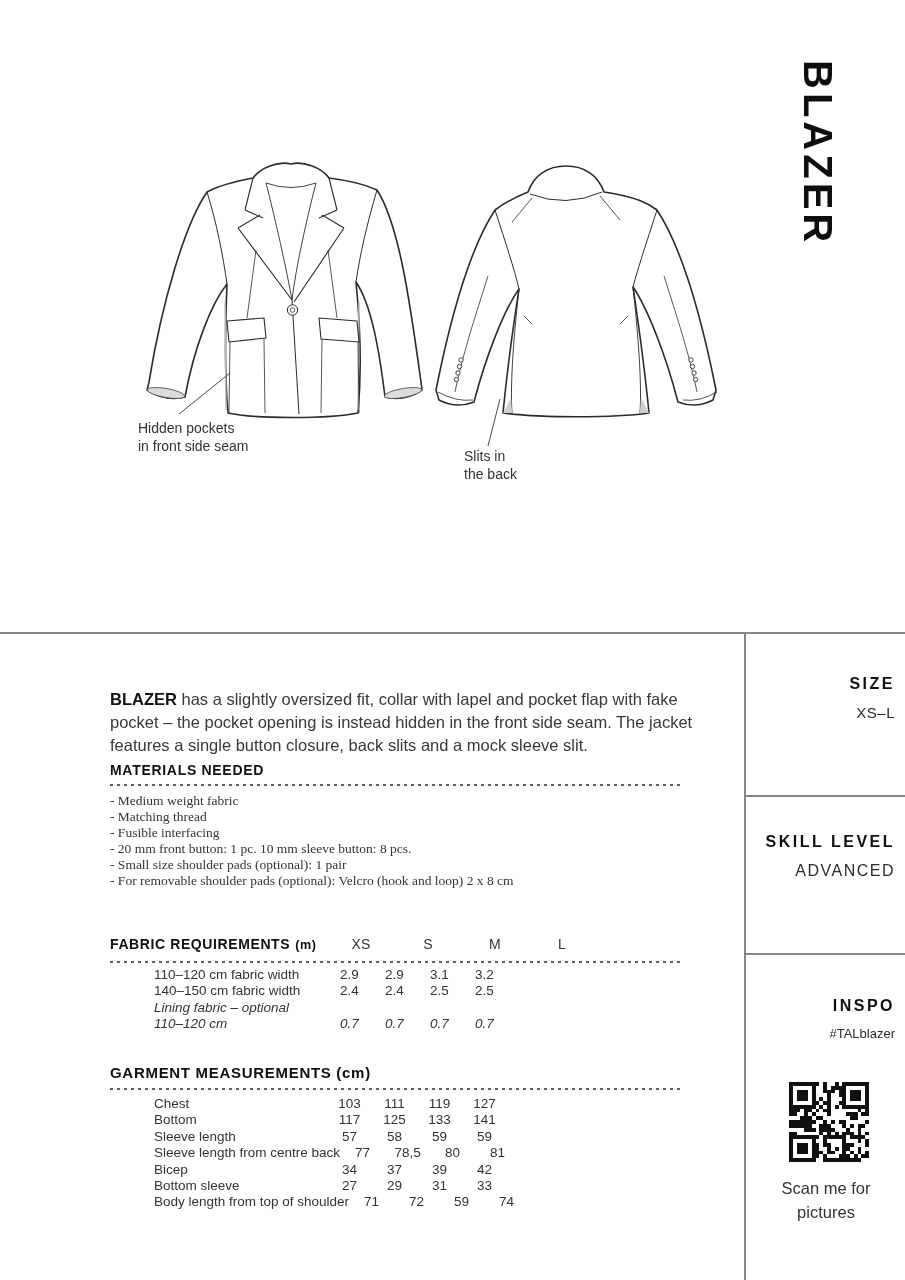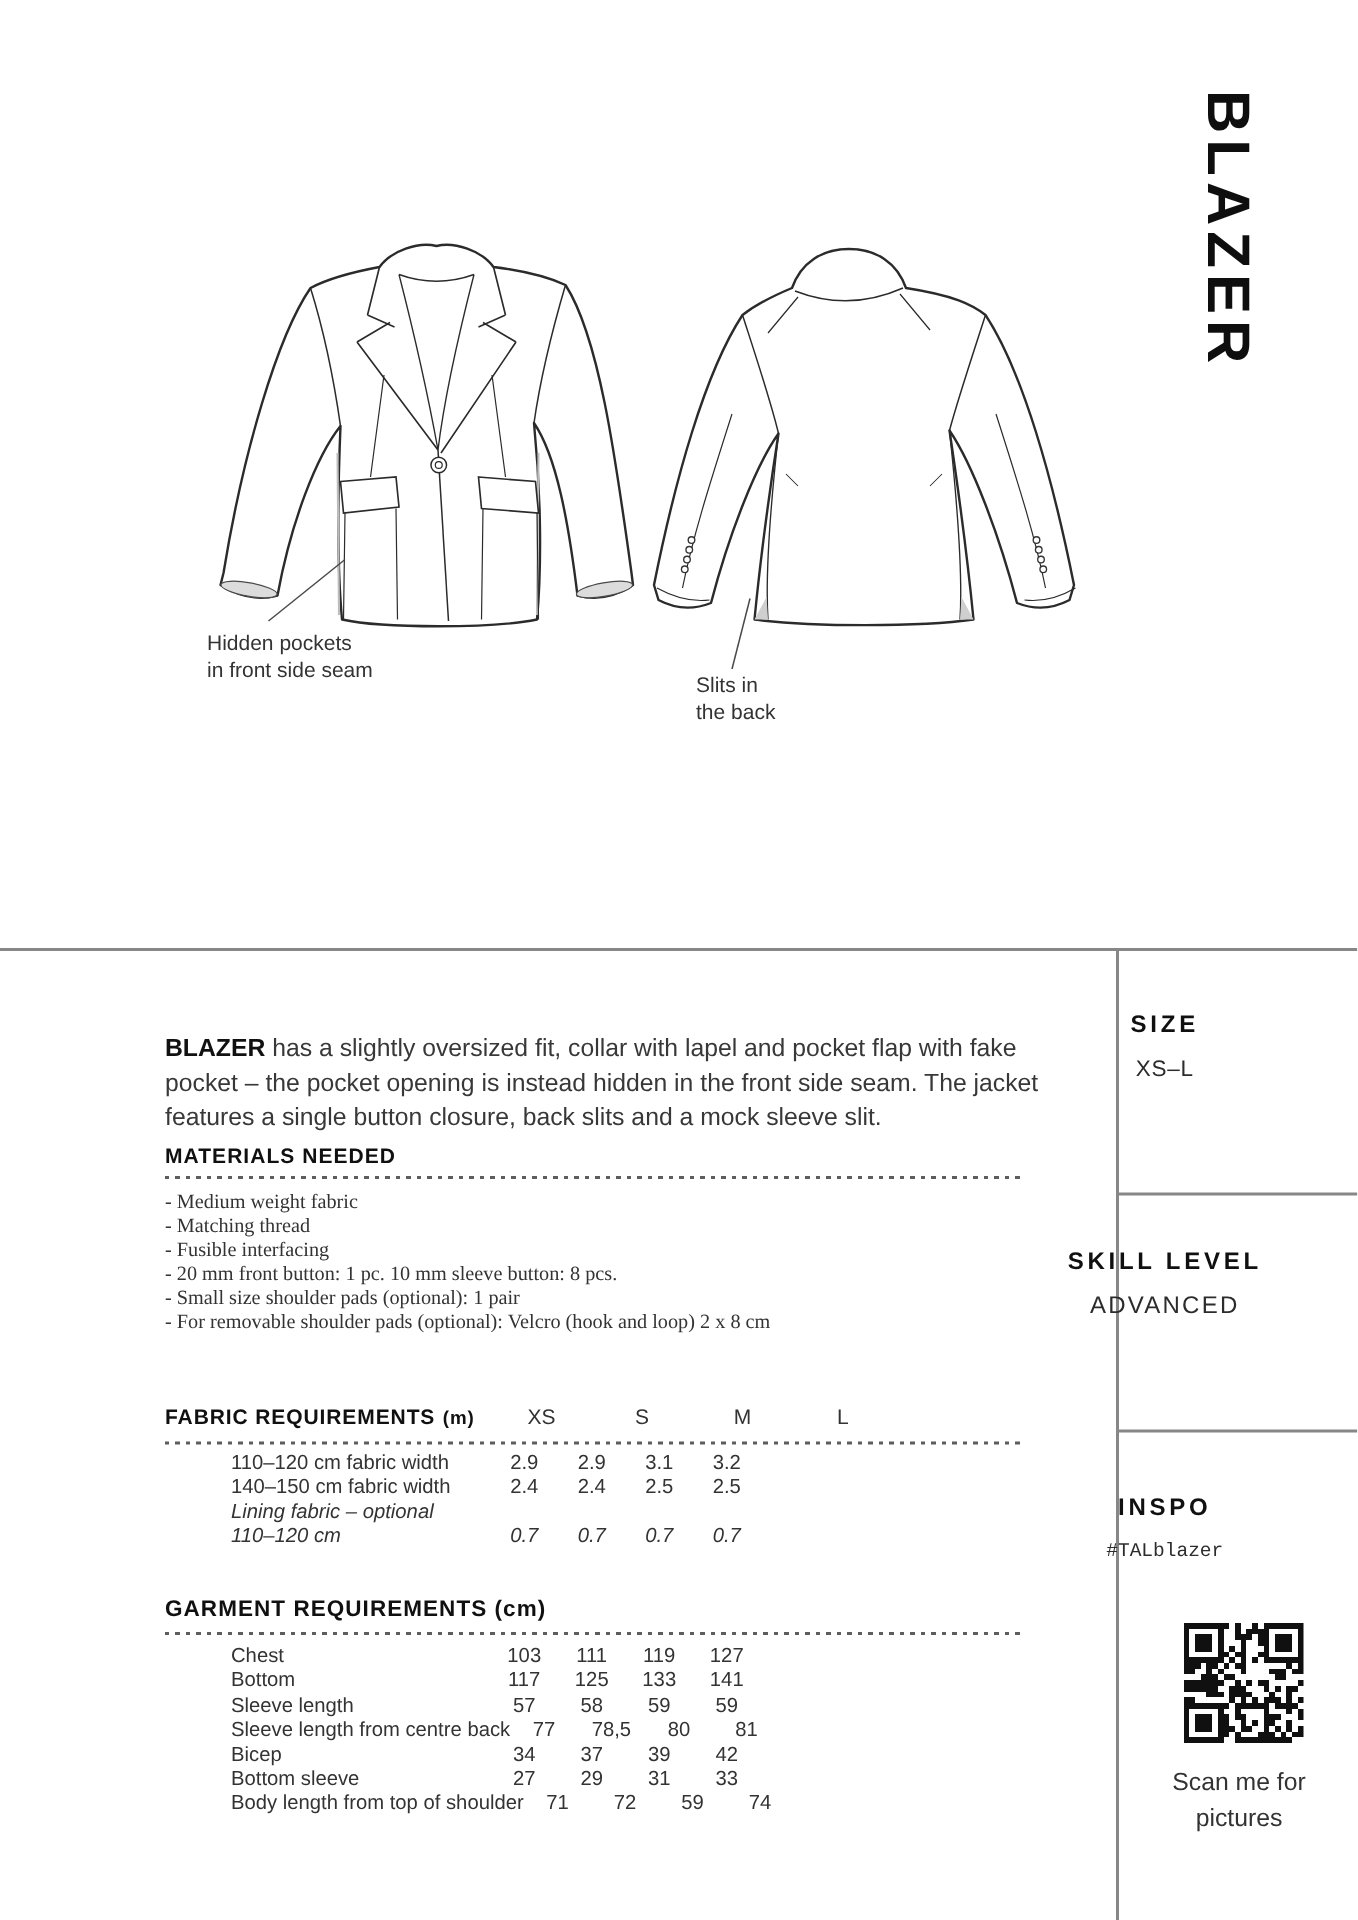--- a/index.html
+++ b/index.html
@@ -41,25 +41,25 @@
   .fab-head .lbl .unit{font-size:12.5px;margin-left:5px;}
   .szcell{flex:0 0 45px;text-align:center;font-size:14px;color:#333;padding-left:22px;}
   .tbl{position:absolute;left:110px;margin-left:44px;}
   .fab-tbl{top:967px;} .gar-tbl{top:1096px;}
   .trow{display:flex;height:16.4px;align-items:baseline;font-size:13.5px;color:#333;}
   .trow .tlabel{flex:0 0 173px;white-space:nowrap;}
   .trow .tcell{flex:0 0 45px;text-align:center;}
   .trow.italic{font-style:italic;}
   .gar-title{top:1064px;font-size:15px;}
   
-  .sb{position:absolute;left:702px;width:149px;text-align:center;}
+  .sb{position:absolute;left:746px;width:149px;text-align:right;}
   .sb-title{font-size:16px;font-weight:700;letter-spacing:2.5px;color:#101010;}
   .sb-size-t{top:675px;} .sb-size-v{top:704px;font-size:15px;letter-spacing:0.5px;color:#2c2c2c;}
   .sb-skill-t{top:833px;} .sb-skill-v{top:862px;font-size:16px;letter-spacing:1.5px;color:#2c2c2c;}
-  .sb-inspo-t{top:997px;} .sb-inspo-v{top:1026px;font-size:13px;color:#2c2c2c;font-family:Liberation Mono, monospace;}
+  .sb-inspo-t{top:997px;} .sb-inspo-v{top:1026px;font-size:13px;color:#2c2c2c;}
   .qr{position:absolute;left:789px;top:1082px;width:80px;height:80px;}
   .qr-cap{position:absolute;left:766px;top:1176px;width:120px;text-align:center;font-size:16.5px;line-height:24px;color:#333;}
 </style>
 </head>
 <body>
 
 <div class="page">
 
   <svg class="draw front-svg" width="305" height="272" viewBox="0 0 305 272" fill="none">
 
@@ -200,21 +200,21 @@
     </div>
     <div class="trow italic">
       <span class="tlabel">110–120 cm</span>
       <span class="tcell">0.7</span>
       <span class="tcell">0.7</span>
       <span class="tcell">0.7</span>
       <span class="tcell">0.7</span>
     </div>
   </div>
 
-  <div class="sec-title gar-title">GARMENT REQUIREMENTS (cm)</div>
+  <div class="sec-title gar-title">GARMENT MEASUREMENTS (cm)</div>
   <div class="dash dash-gar"></div>
   <div class="tbl gar-tbl">
     <div class="trow">
       <span class="tlabel">Chest</span>
       <span class="tcell">103</span>
       <span class="tcell">111</span>
       <span class="tcell">119</span>
       <span class="tcell">127</span>
     </div>
     <div class="trow">

